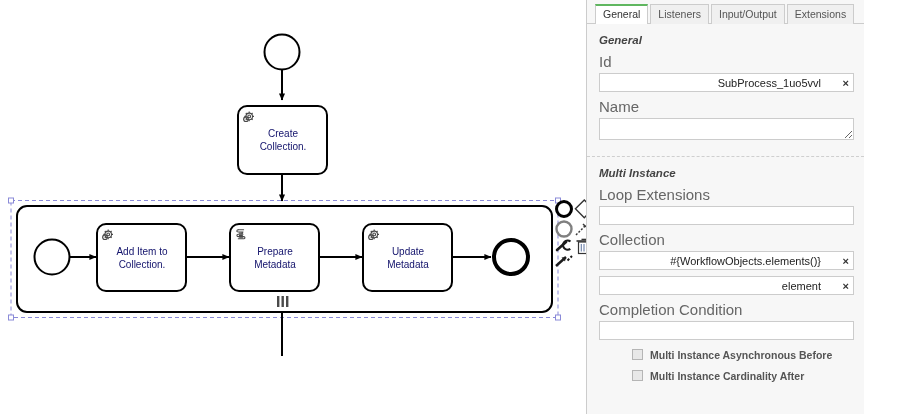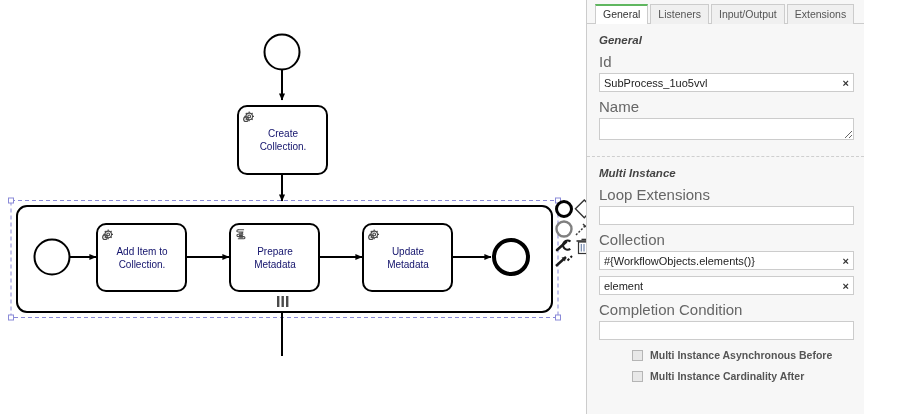--- a/index.html
+++ b/index.html
@@ -102,22 +102,23 @@
   .input-wrap { position: relative; }
   .txt {
     width: 100%;
     box-sizing: border-box;
     height: 19px;
     border: 1px solid #cccccc;
     background: #ffffff;
     font-family: "Liberation Sans", sans-serif;
     font-size: 11px;
     color: #222222;
-    padding: 1px 6px 1px 4px;
+    padding: 1px 32px 1px 4px;
     outline: none;
+    text-align: right;
   }
   .area {
     width: 100%;
     box-sizing: border-box;
     height: 22px;
     border: 1px solid #cccccc;
     background: #ffffff;
     font-family: "Liberation Sans", sans-serif;
     font-size: 11px;
     color: #222222;
@@ -133,21 +134,21 @@
     transform: translateY(-50%);
     font-size: 11px;
     font-weight: bold;
     color: #333333;
     cursor: pointer;
     line-height: 1;
     user-select: none;
   }
   .check-row {
     display: flex;
-    align-items: flex-end;
+    align-items: flex-start;
     margin-top: 9px;
     padding-left: 33px;
   }
   .cbox {
     width: 11px; height: 11px;
     border: 1px solid #b5b5b5;
     background: #e8e8e8;
     margin-right: 7px;
     flex: none;
     cursor: pointer;

